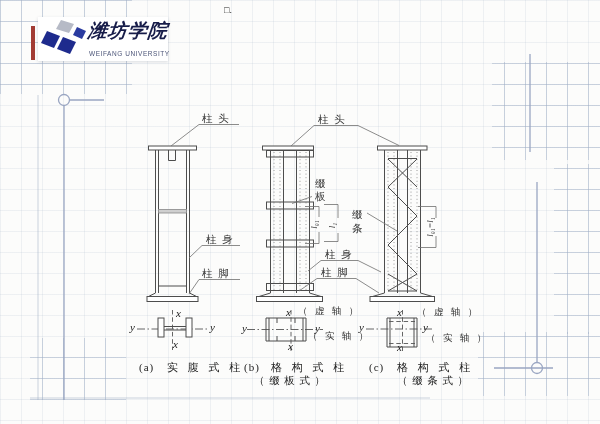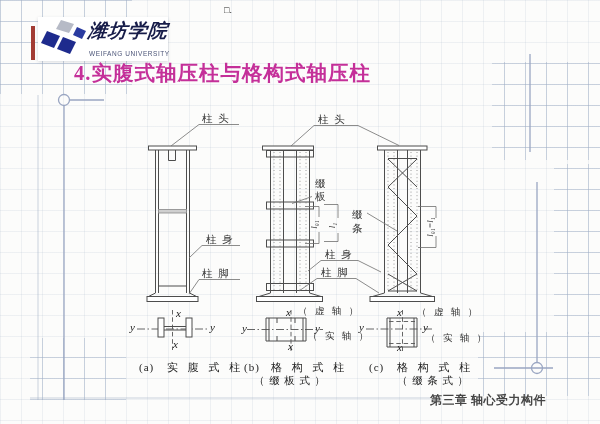--- a/index.html
+++ b/index.html
@@ -81,22 +81,20 @@
       <polygon points="20,2 33,6 28,15 15,11" fill="#b6bac6"></polygon>
       <polygon points="6,13 19,18 13,30 0,25" fill="#1e2b8d"></polygon>
       <polygon points="22,19 35,24 29,36 16,31" fill="#1e2b8d"></polygon>
       <polygon points="36,9 45,13 41,21 32,17" fill="#2a3ba0"></polygon>
     </svg>
     <div class="logo-zh">潍坊学院</div>
     <div class="logo-en">WEIFANG UNIVERSITY</div>
   </div>
 
   <div class="stray-glyph">□.</div>
-  <div class="slide-title">4.实腹式轴压柱与格构式轴压柱</div>
-  <div class="footer-chapter">第三章 轴心受力构件</div>
 
   <svg class="fig" width="600" height="424" viewBox="0 0 600 424">
 
     <g>
       <line class="decolight" x1="38" y1="95" x2="38" y2="400"></line>
       <line class="decolight" x1="30" y1="398" x2="430" y2="398"></line>
       <circle class="deco" cx="64" cy="100" r="5.5"></circle>
       <line class="deco" x1="70" y1="100" x2="104" y2="100"></line>
       <line class="deco" x1="64" y1="105.5" x2="64" y2="400"></line>
       <line class="deco" x1="530" y1="54" x2="530" y2="152"></line>

